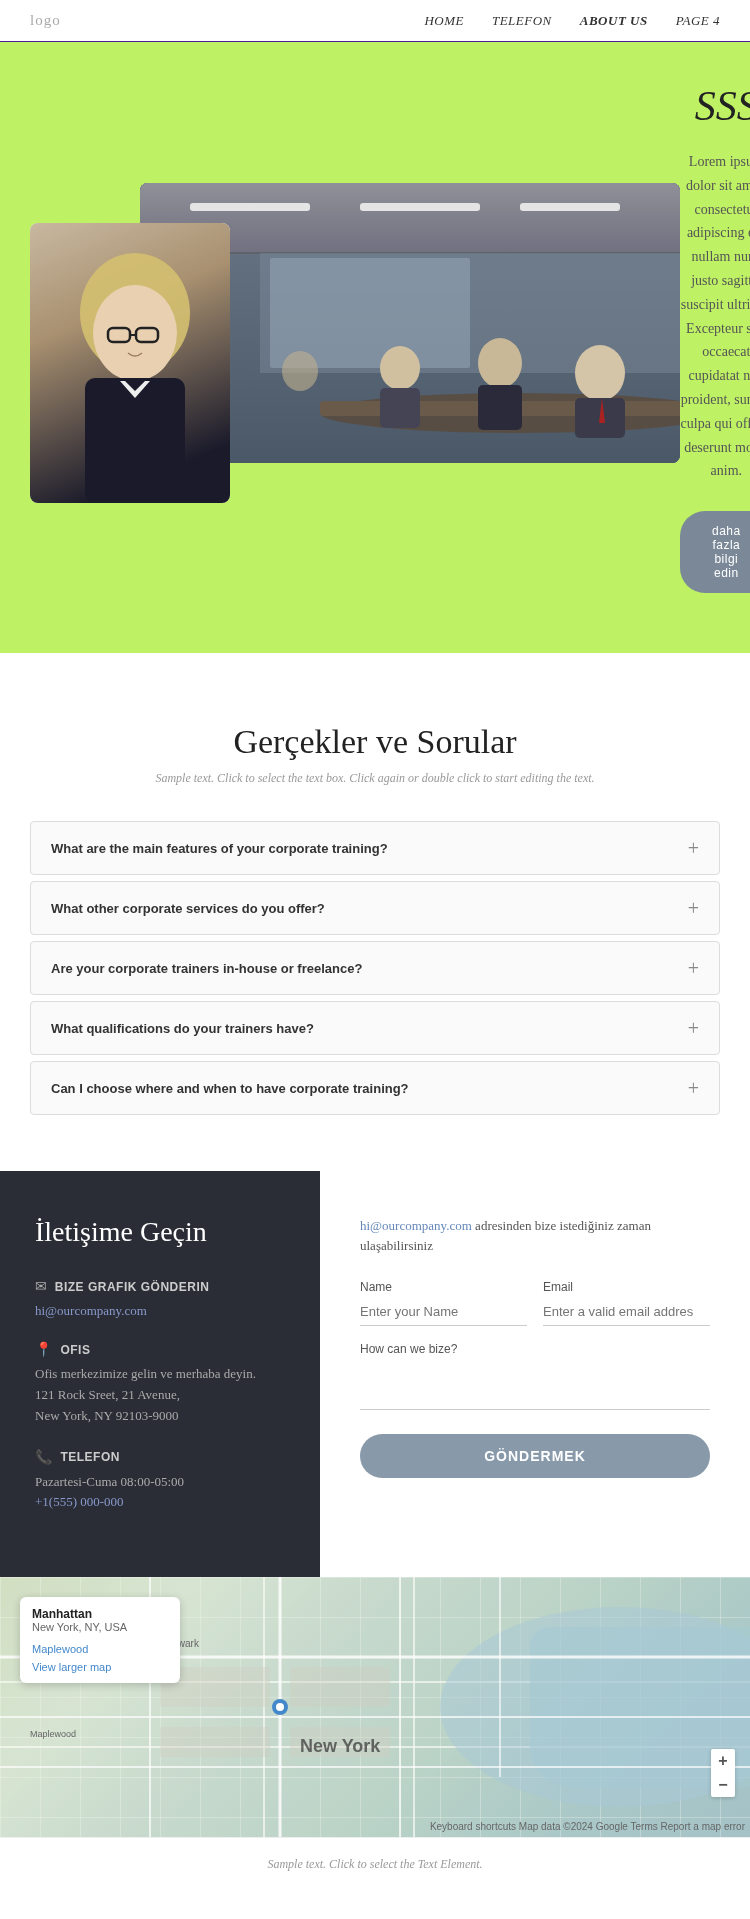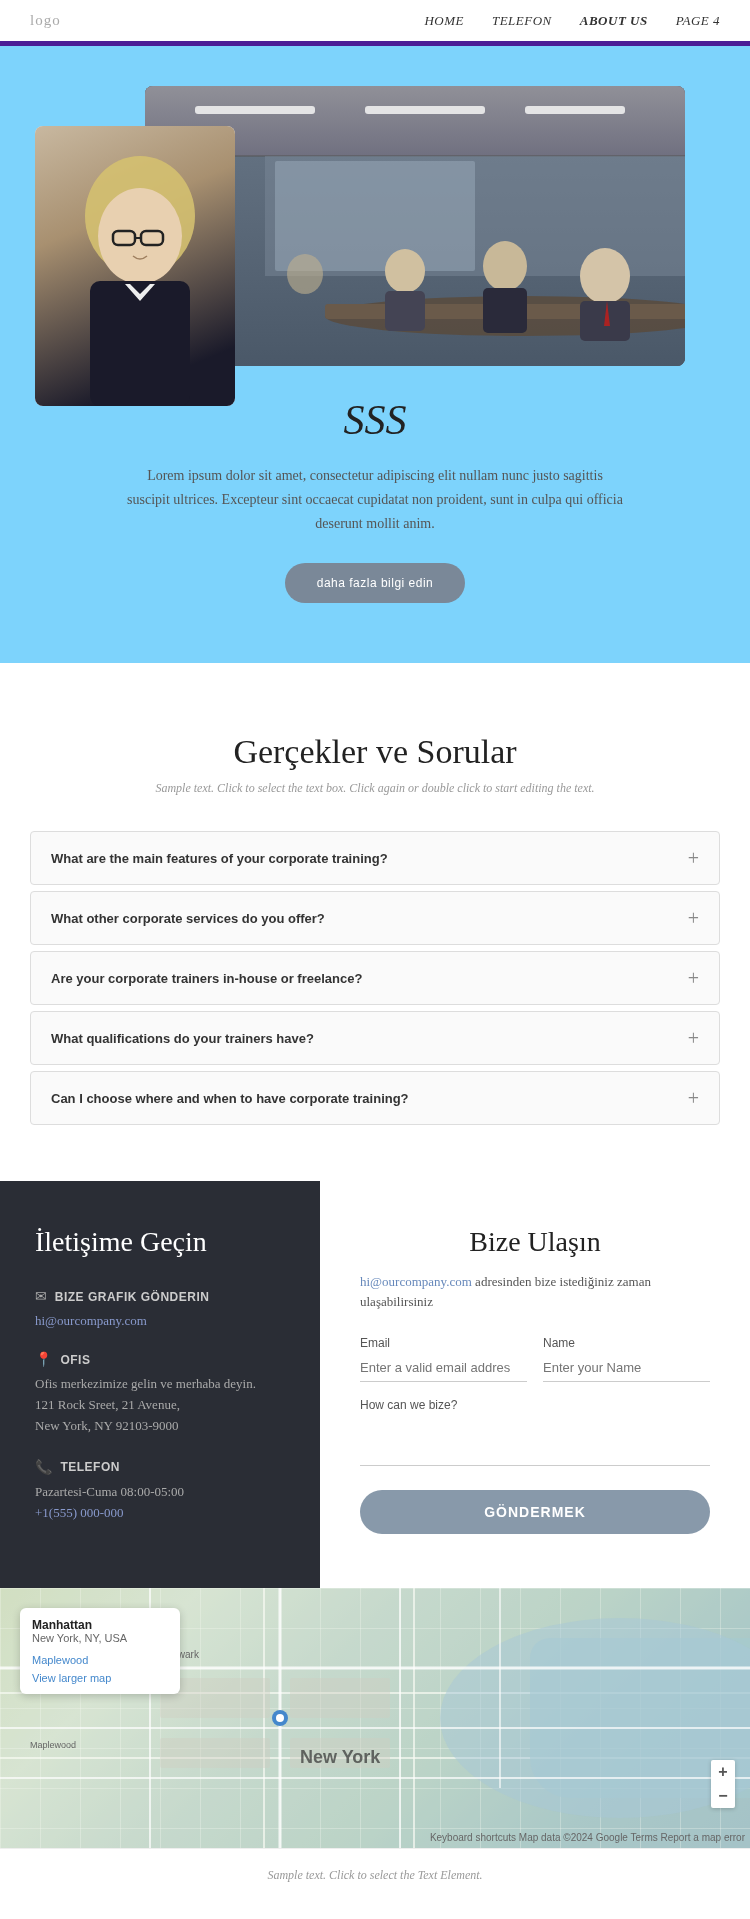--- a/index.html
+++ b/index.html
@@ -1,32 +1,32 @@
 <!DOCTYPE html>
 <html><head>
   <meta charset="utf-8">
   <style>
     * { margin: 0; padding: 0; box-sizing: border-box; }
     body { font-family: 'Georgia', serif; width: 750px; background: #fff; overflow-x: hidden; }
 
     
     nav {
       display: flex; align-items: center; justify-content: space-between;
-      padding: 12px 30px; background: #fff; border-bottom: 5px solid #4c1d95;
+      padding: 12px 30px; background: #fff; border-bottom: 1px solid #4c1d95;
       position: relative; z-index: 10;
     }
     .nav-logo { font-size: 15px; color: #aaa; letter-spacing: 1px; }
     .nav-links { display: flex; gap: 28px; }
     .nav-link { font-size: 13px; color: #333; text-decoration: none; letter-spacing: 0.5px; cursor: pointer; font-style: italic; }
     .nav-link.active { font-weight: bold; }
 
     
     .hero-section {
-      position: relative; padding: 40px 30px 60px; background: #7dd3fc;
-      display: flex; flex-direction: column; align-items: center;
+      position: relative; padding: 40px 30px 60px; background: #bef264;
+      display: flex; flex-direction: row; align-items: center;
     }
     .hero-image-container {
       position: relative; width: 100%; max-width: 680px; margin: 0 auto 30px;
     }
     .hero-main-img {
       width: 540px; height: 280px; background: linear-gradient(135deg, #5a6a7a 0%, #8a9aaa 50%, #c8c8c8 100%);
       border-radius: 8px; margin-left: 110px; position: relative; overflow: hidden;
     }
     
     .hero-main-img::before {
@@ -318,33 +318,32 @@
       <div class="contact-item-header">
         <span class="contact-icon">📞</span>
         <span class="contact-item-title">TELEFON</span>
       </div>
       <p class="contact-item-text">Pazartesi-Cuma 08:00-05:00</p>
       <a class="contact-link">+1(555) 000-000</a>
     </div>
   </div>
 
   <div class="contact-right">
-    <h2 class="contact-right-title">Bize Ulaşın</h2>
     <p class="contact-right-desc">
       <a class="contact-email-link">hi@ourcompany.com</a><span> adresinden bize istediğiniz zaman ulaşabilirsiniz</span>
     </p>
 
     <div class="form-row">
       <div class="form-group">
+        <label class="form-label">Name</label>
+        <input class="form-input" type="text" placeholder="Enter your Name" style="">
+      </div>
+      <div class="form-group">
         <label class="form-label">Email</label>
         <input class="form-input" type="email" placeholder="Enter a valid email addres" style="">
-      </div>
-      <div class="form-group">
-        <label class="form-label">Name</label>
-        <input class="form-input" type="text" placeholder="Enter your Name" style="">
       </div>
     </div>
 
     <label class="how-label">How can we bize?</label>
     <textarea class="form-textarea" style=""></textarea>
 
     <button class="submit-btn">GÖNDERMEK</button>
   </div>
 </section>
 

